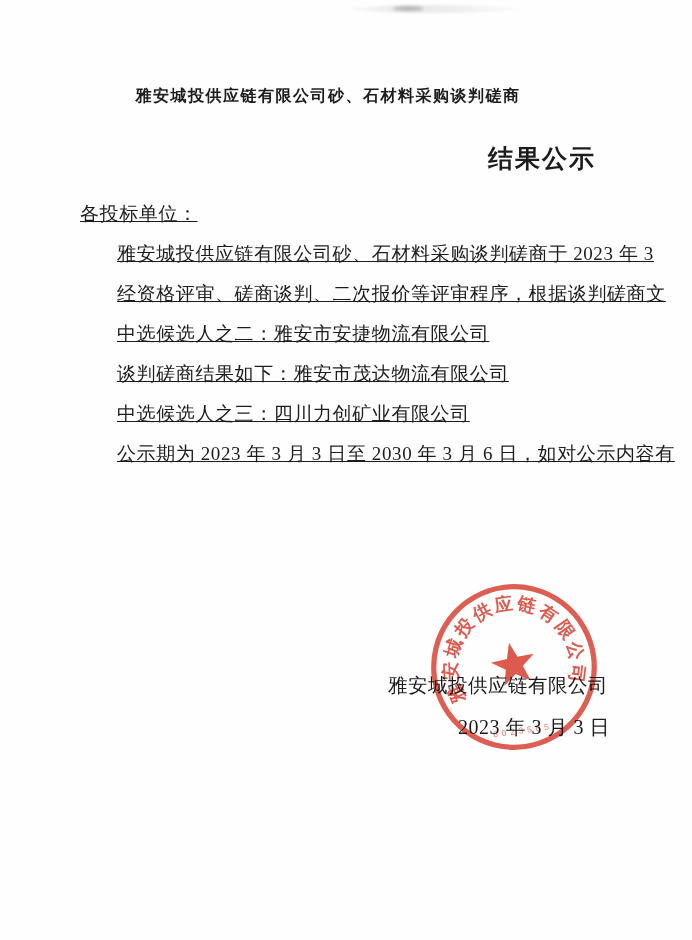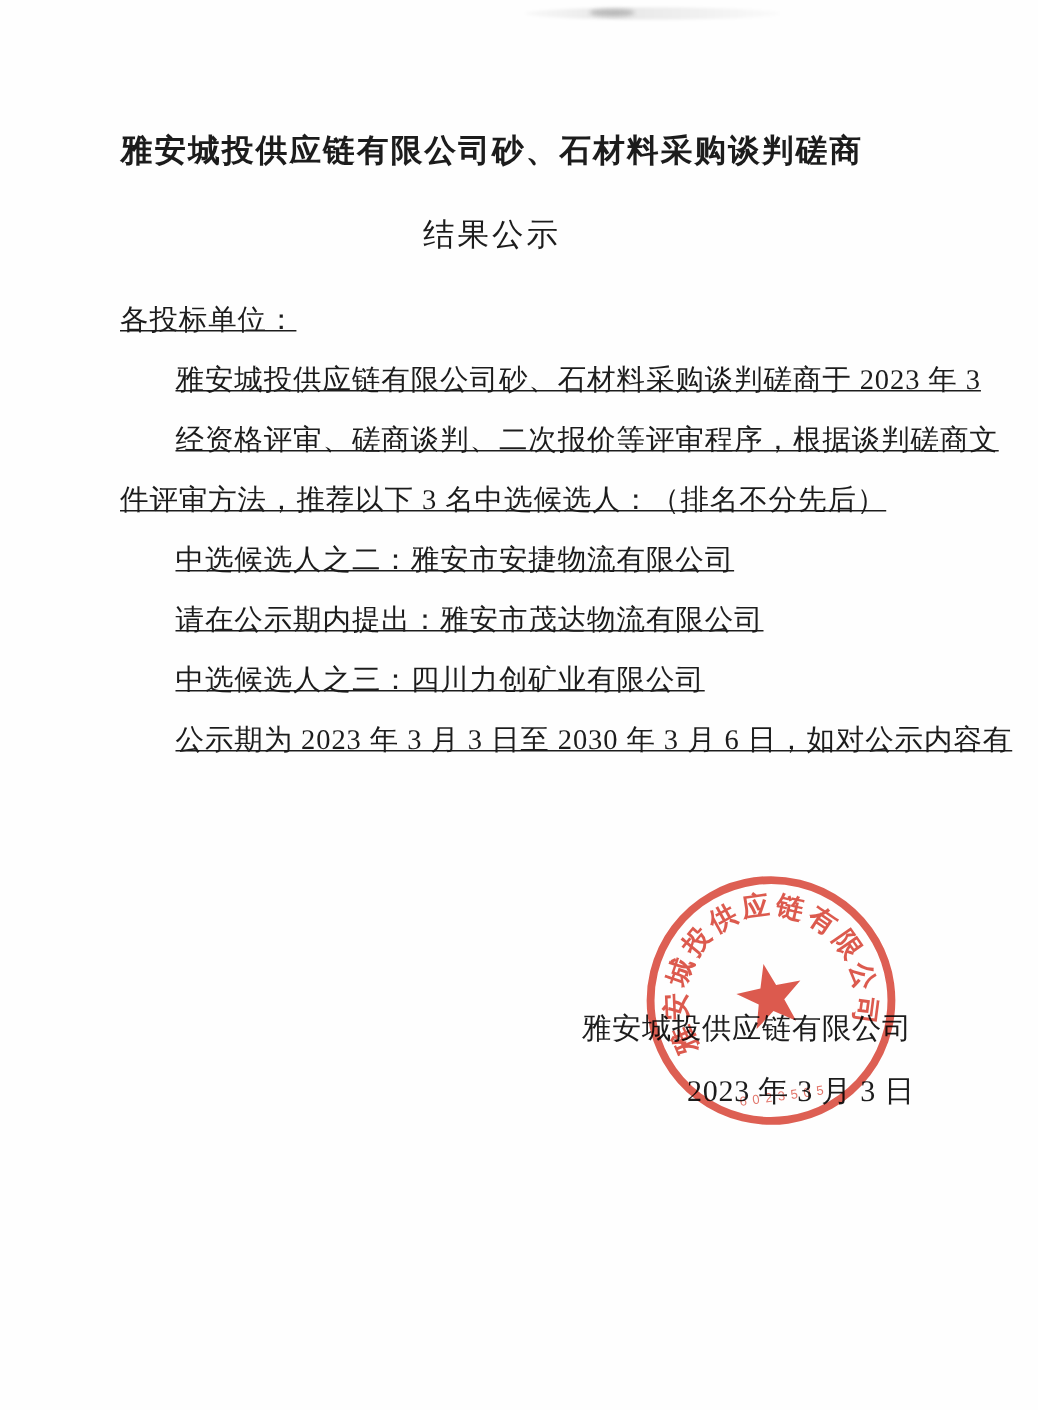--- a/index.html
+++ b/index.html
@@ -27,31 +27,31 @@
     left: 393px; top: 6px;
     width: 30px; height: 5px;
     background: rgba(80,80,80,0.30);
     border-radius: 50%;
     filter: blur(1.5px);
   }
   .title1 {
     position: absolute;
     left: 60px; right: 96px; top: 86px;
     text-align: center;
-    font-size: 21px;
+    font-size: 16px;
     font-weight: bold;
     letter-spacing: 1.5px;
     white-space: nowrap;
   }
   .title2 {
     position: absolute;
     left: 60px; right: 96px; top: 142px;
-    text-align: center;
-    font-size: 21px;
-    font-weight: normal;
+    text-align: right;
+    font-size: 25px;
+    font-weight: bold;
     letter-spacing: 2px;
   }
   .body-text {
     position: absolute;
     left: 80px; right: 70px; top: 194px;
   }
   .line {
     height: 40px;
     line-height: 40px;
     font-size: 19px;
@@ -92,23 +92,22 @@
   <div class="smudge"></div>
   <div class="smudge-core"></div>
 
   <div class="title1">雅安城投供应链有限公司砂、石材料采购谈判磋商</div>
   <div class="title2">结果公示</div>
 
   <div class="body-text">
     <div class="line">各投标单位：</div>
     <div class="line indent">雅安城投供应链有限公司砂、石材料采购谈判磋商于 2023 年 3</div>
     <div class="line indent">经资格评审、磋商谈判、二次报价等评审程序，根据谈判磋商文</div>
-    <div class="line">件评审方法，推荐以下 3 名中选候选人：（排名不分先后）</div>
     <div class="line indent">中选候选人之二：雅安市安捷物流有限公司</div>
-    <div class="line indent">请在公示期内提出：雅安市茂达物流有限公司</div>
+    <div class="line indent">谈判磋商结果如下：雅安市茂达物流有限公司</div>
     <div class="line indent">中选候选人之三：四川力创矿业有限公司</div>
     <div class="line indent">公示期为 2023 年 3 月 3 日至 2030 年 3 月 6 日，如对公示内容有</div>
   </div>
 
   <div class="signature">雅安城投供应链有限公司</div>
   <div class="doc-date">2023 年 3 月 3 日</div>
 
   <div class="seal">
     <svg viewBox="0 0 180 180" xmlns="http://www.w3.org/2000/svg">
       <defs>

